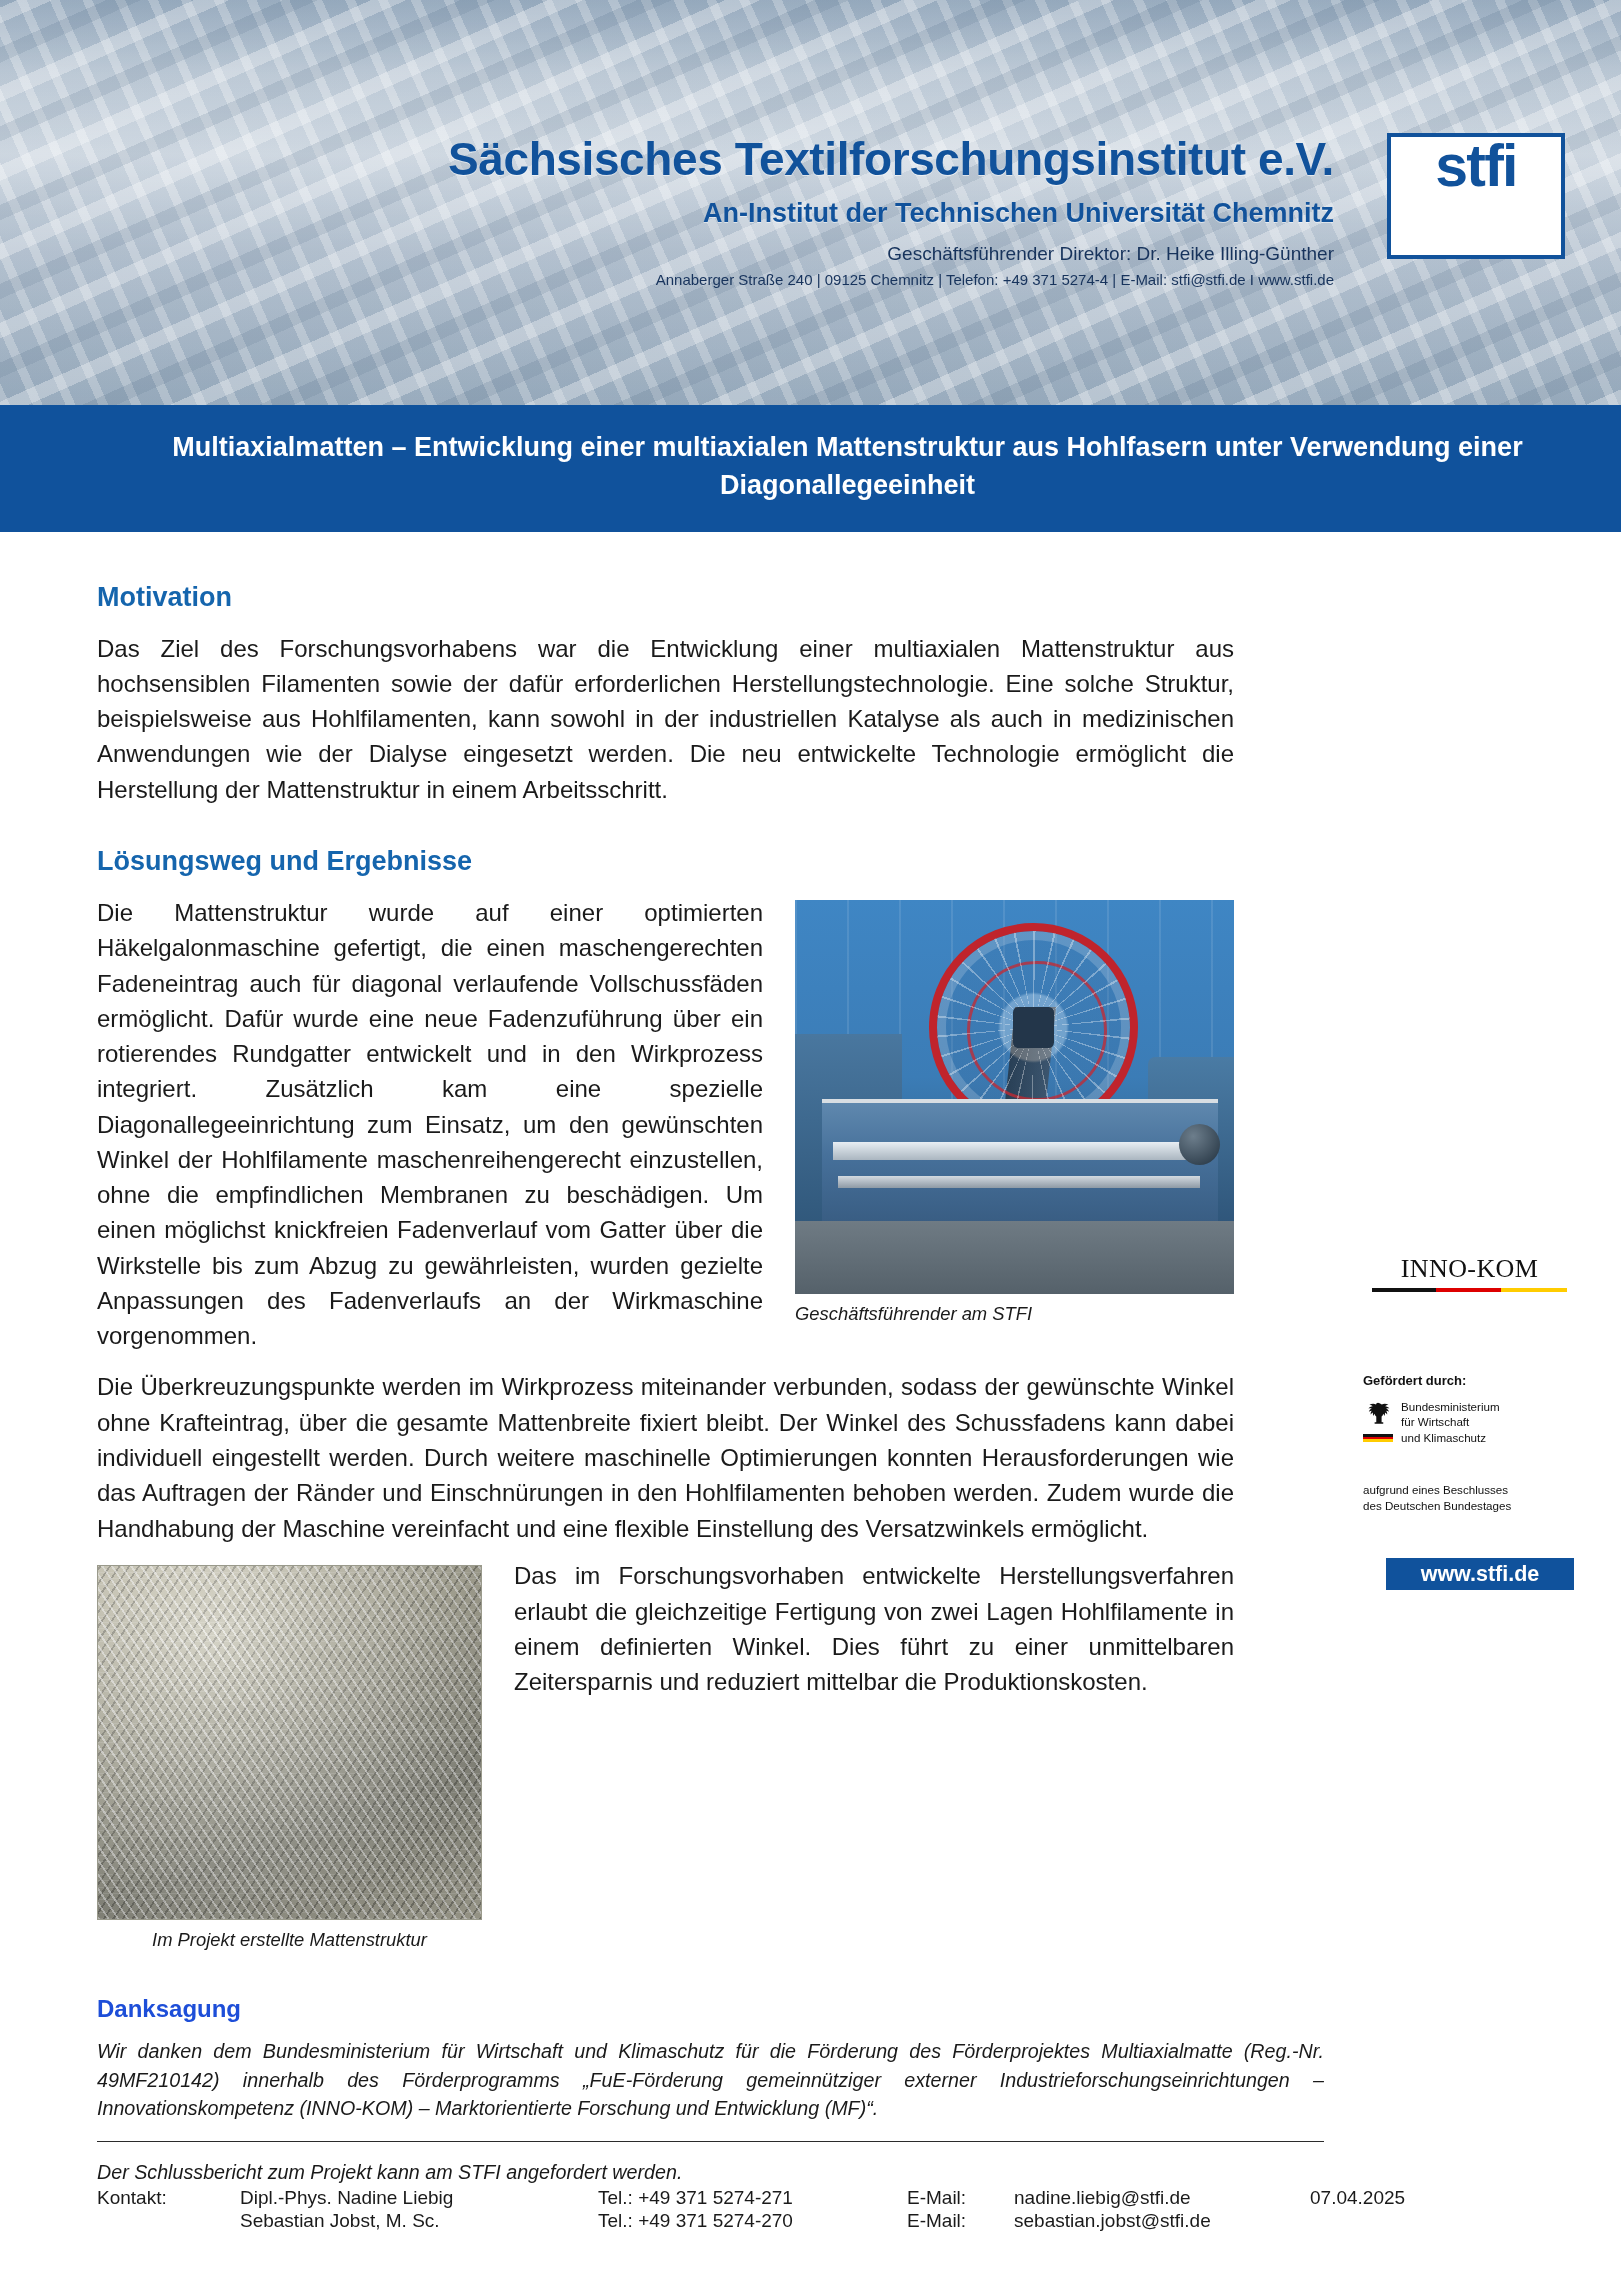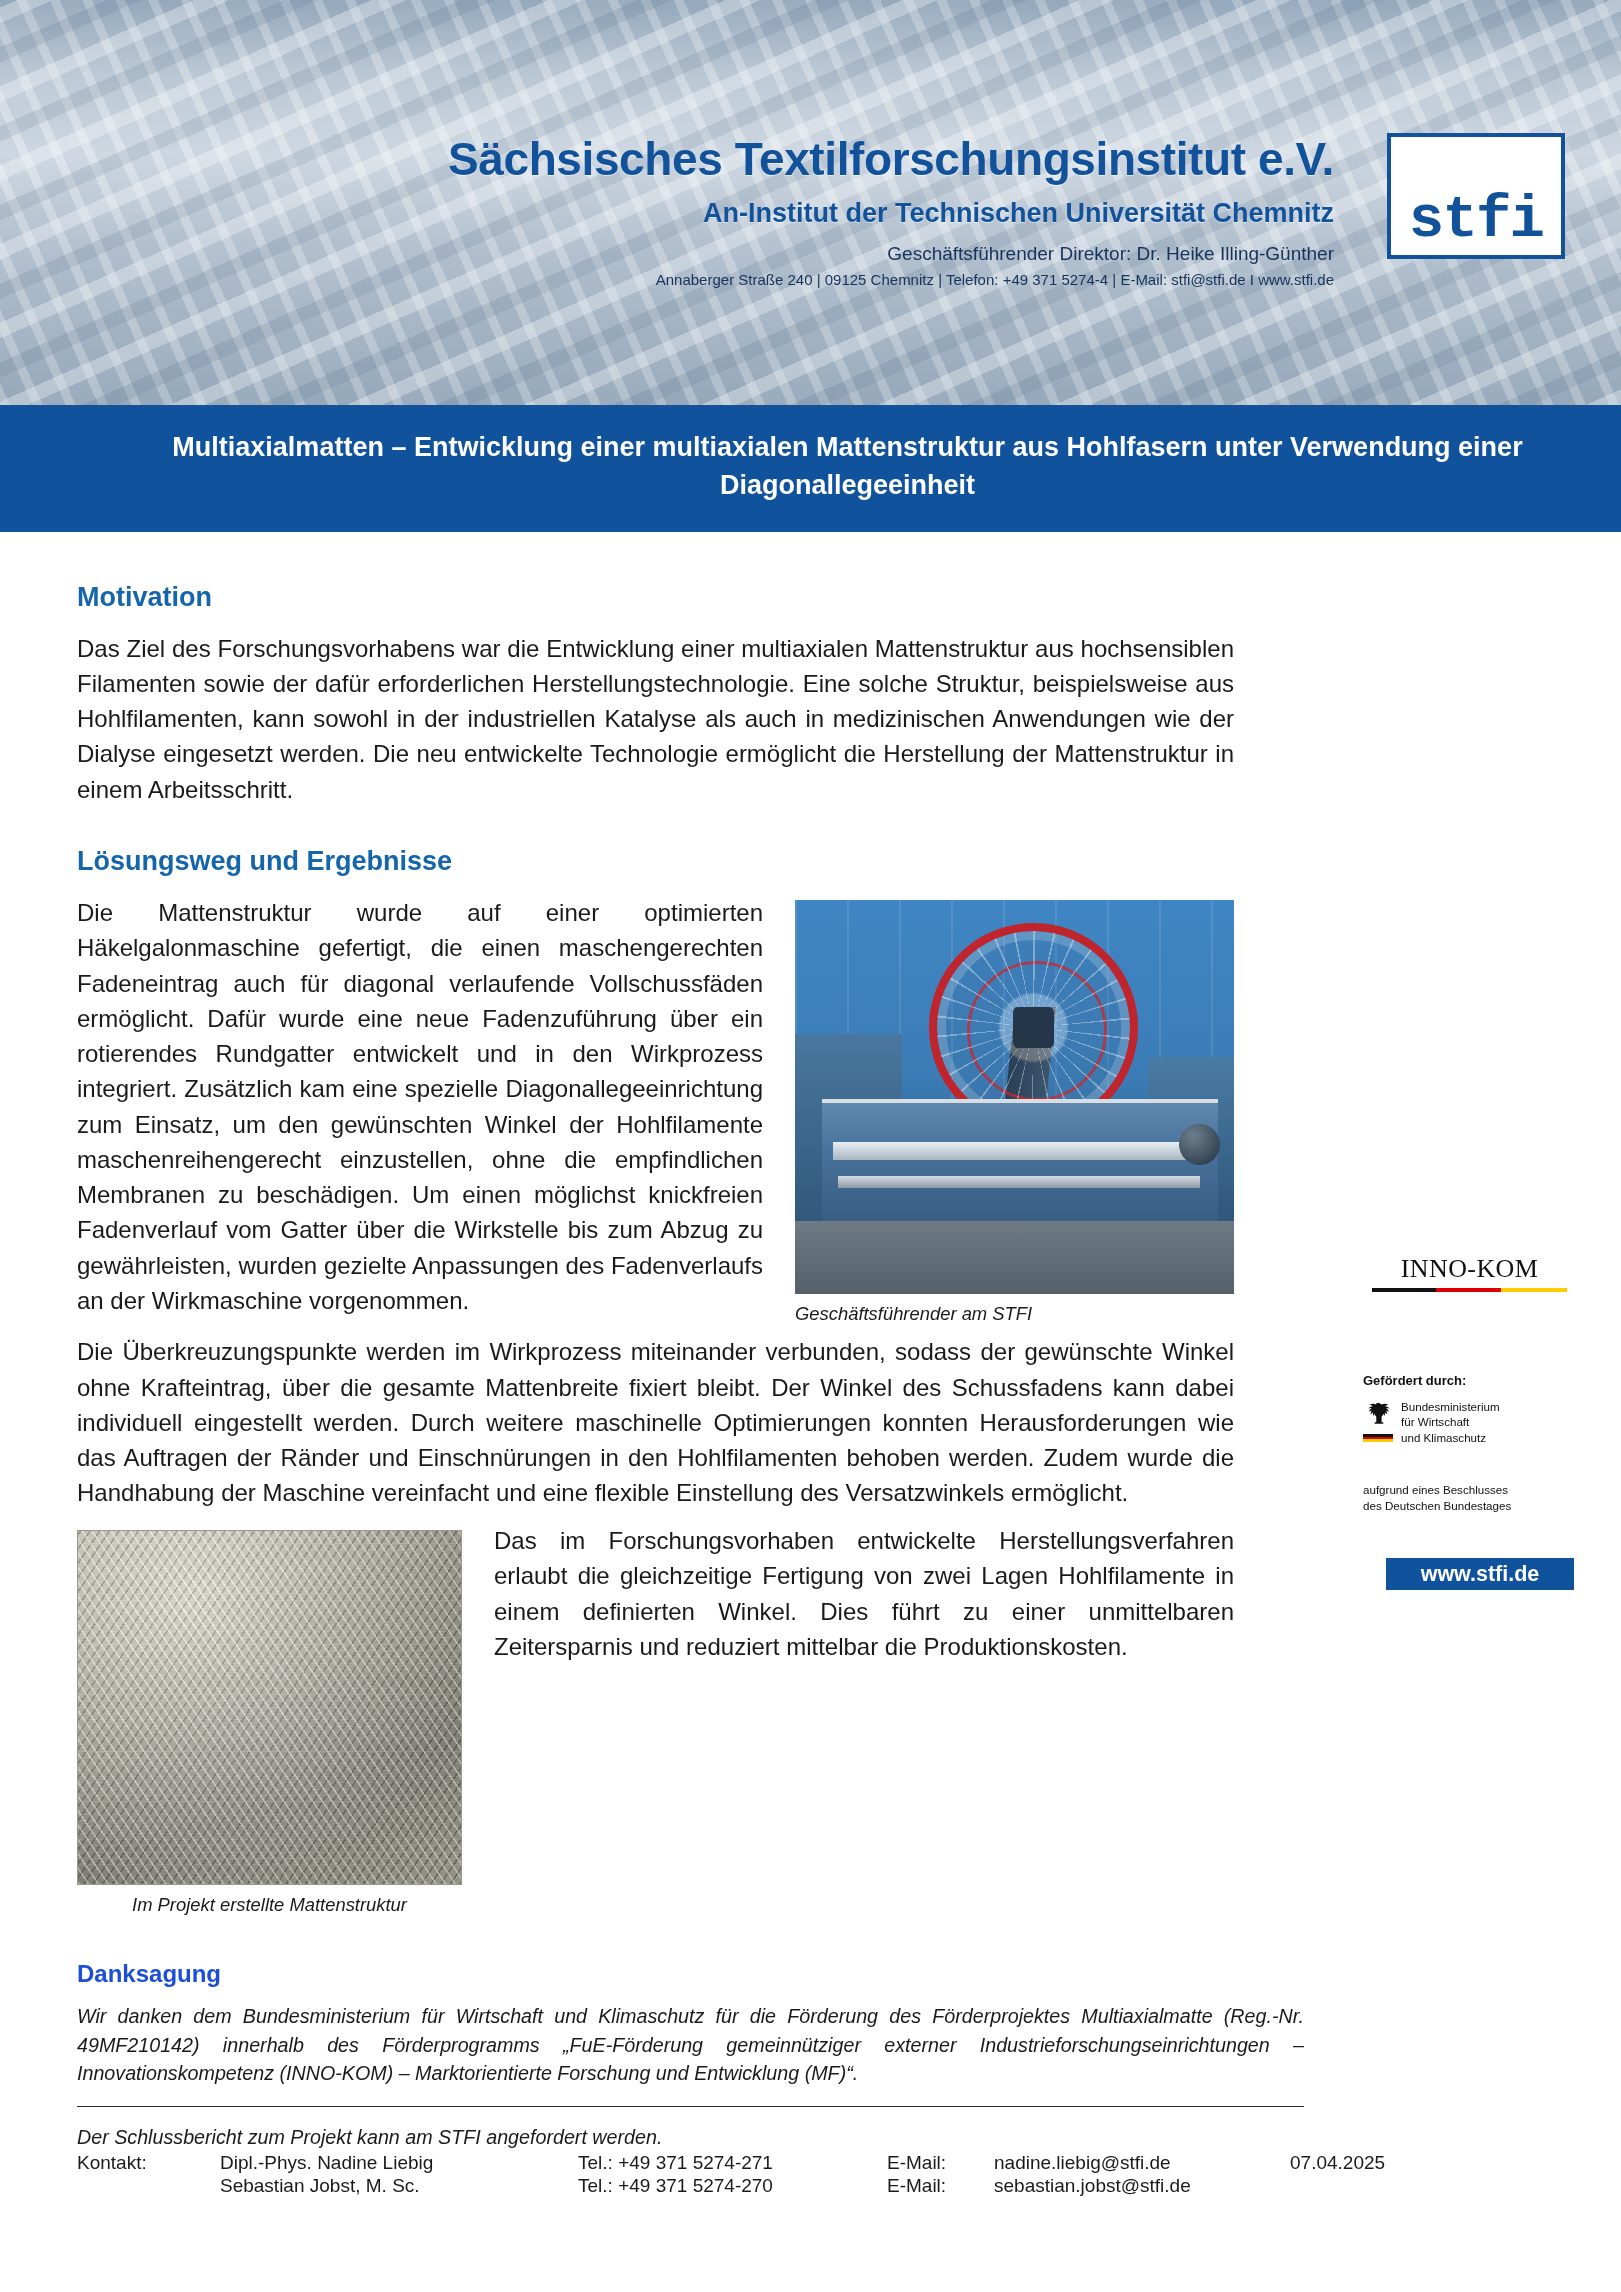--- a/index.html
+++ b/index.html
@@ -88,23 +88,22 @@
   }
   .logo-box {
     position: absolute;
     right: 56px;
     top: 133px;
     width: 170px;
     height: 118px;
     background: #ffffff;
     border: 4.5px solid #11529b;
     display: flex;
-    align-items: flex-end;
+    align-items: flex-start;
     justify-content: center;
-    font-family: Liberation Mono, monospace;
   }
   .logo-text {
     font-size: 59px;
     font-weight: bold;
     color: #11529b;
     letter-spacing: -1.8px;
     line-height: 1;
     padding-bottom: 5.4px;
   }
 
@@ -120,21 +119,21 @@
     margin: 0;
     font-size: 27px;
     line-height: 1.42;
     color: #ffffff;
     font-weight: bold;
   }
 
   
   .page-body {
     position: relative;
-    padding: 0 133px 0 77px;
+    padding: 0 133px 0 97px;
     box-sizing: border-box;
     width: 1367px;
   }
 
   h2.section-heading {
     color: #1565ad;
     font-size: 27px;
     font-weight: bold;
     margin: 50px 0 18px 0;
   }

